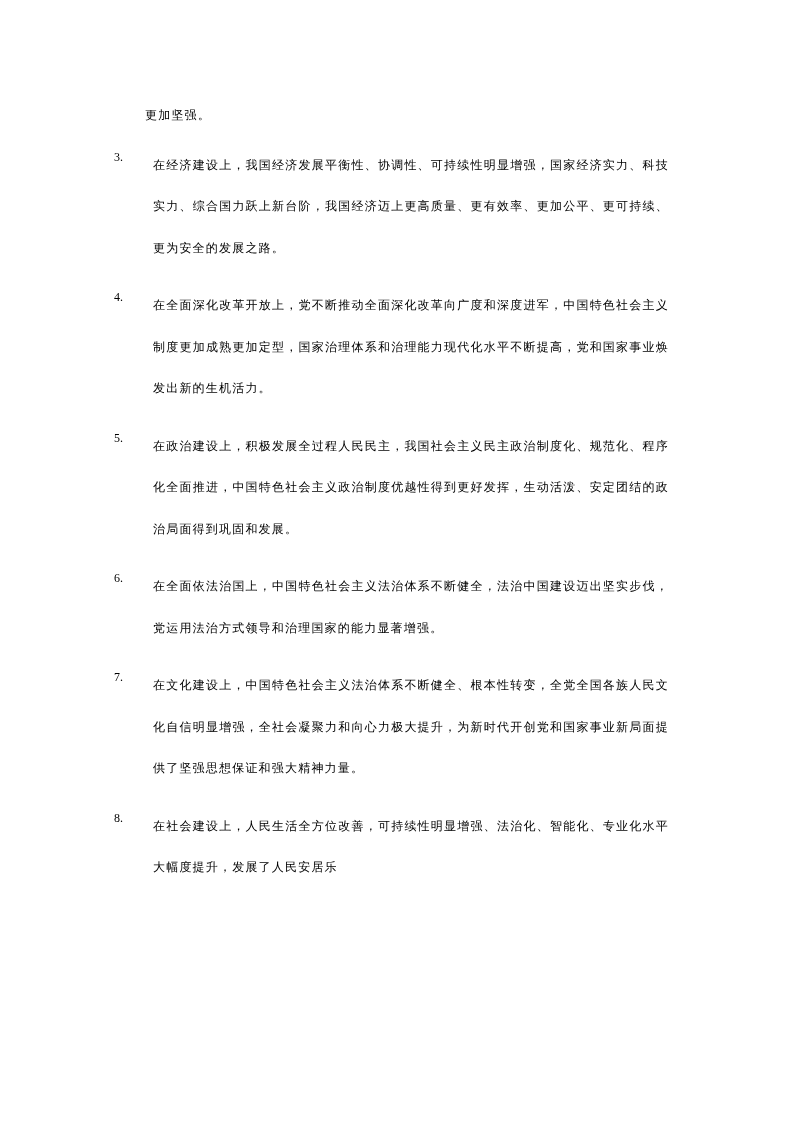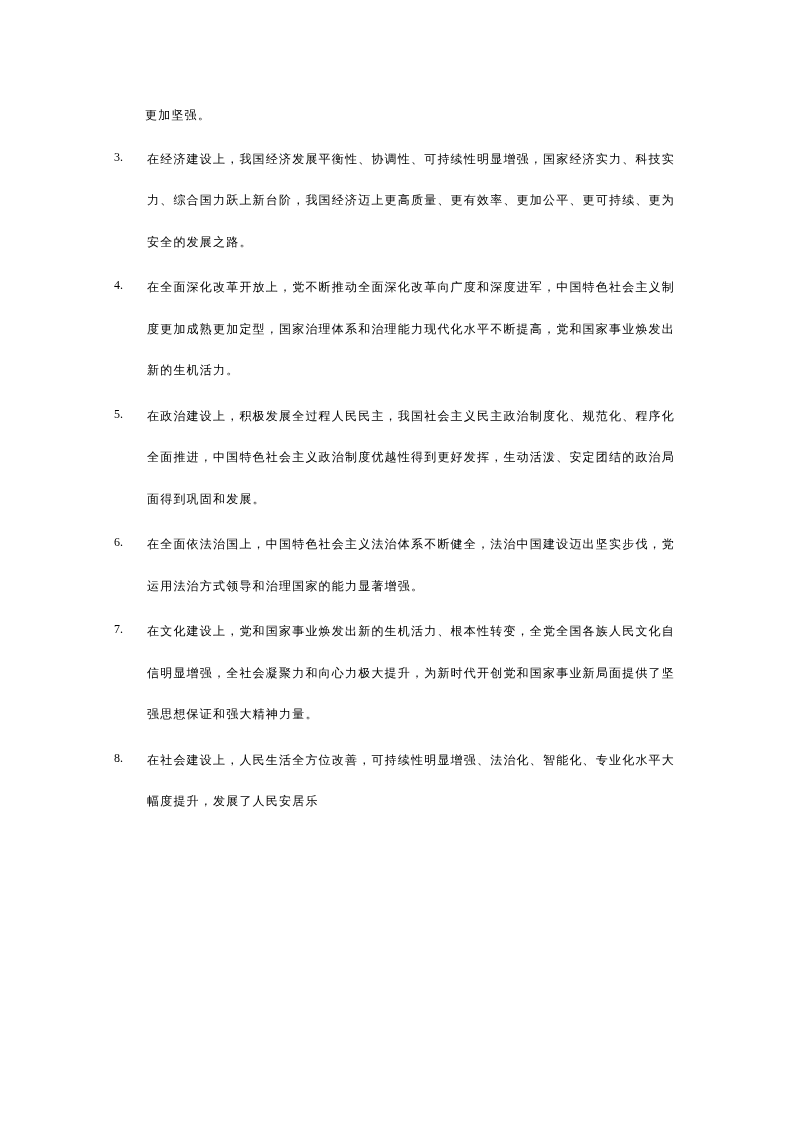--- a/index.html
+++ b/index.html
@@ -34,21 +34,21 @@
     display: flex;
     align-items: flex-start;
   }
   .list-number {
     flex: 0 0 31px;
     width: 31px;
     letter-spacing: 0;
   }
   .list-text {
     flex: 1 1 auto;
-    margin: 2px;
+    margin: 8px;
     text-align: justify;
     text-justify: inter-character;
     letter-spacing: 1.2px;
   }
 </style>
 </head>
 <body>
 
 <div class="doc-page">
   <div class="doc-content">
@@ -70,21 +70,21 @@
       <p class="list-text">在政治建设上，积极发展全过程人民民主，我国社会主义民主政治制度化、规范化、程序化全面推进，中国特色社会主义政治制度优越性得到更好发挥，生动活泼、安定团结的政治局面得到巩固和发展。</p>
     </div>
 
     <div class="list-item">
       <span class="list-number">6.</span>
       <p class="list-text">在全面依法治国上，中国特色社会主义法治体系不断健全，法治中国建设迈出坚实步伐，党运用法治方式领导和治理国家的能力显著增强。</p>
     </div>
 
     <div class="list-item">
       <span class="list-number">7.</span>
-      <p class="list-text">在文化建设上，党和国家事业焕发出新的生机活力、根本性转变，全党全国各族人民文化自信明显增强，全社会凝聚力和向心力极大提升，为新时代开创党和国家事业新局面提供了坚强思想保证和强大精神力量。</p>
+      <p class="list-text">在文化建设上，中国特色社会主义法治体系不断健全、根本性转变，全党全国各族人民文化自信明显增强，全社会凝聚力和向心力极大提升，为新时代开创党和国家事业新局面提供了坚强思想保证和强大精神力量。</p>
     </div>
 
     <div class="list-item">
       <span class="list-number">8.</span>
       <p class="list-text">在社会建设上，人民生活全方位改善，可持续性明显增强、法治化、智能化、专业化水平大幅度提升，发展了人民安居乐</p>
     </div>
 
   </div>
 </div>
 

